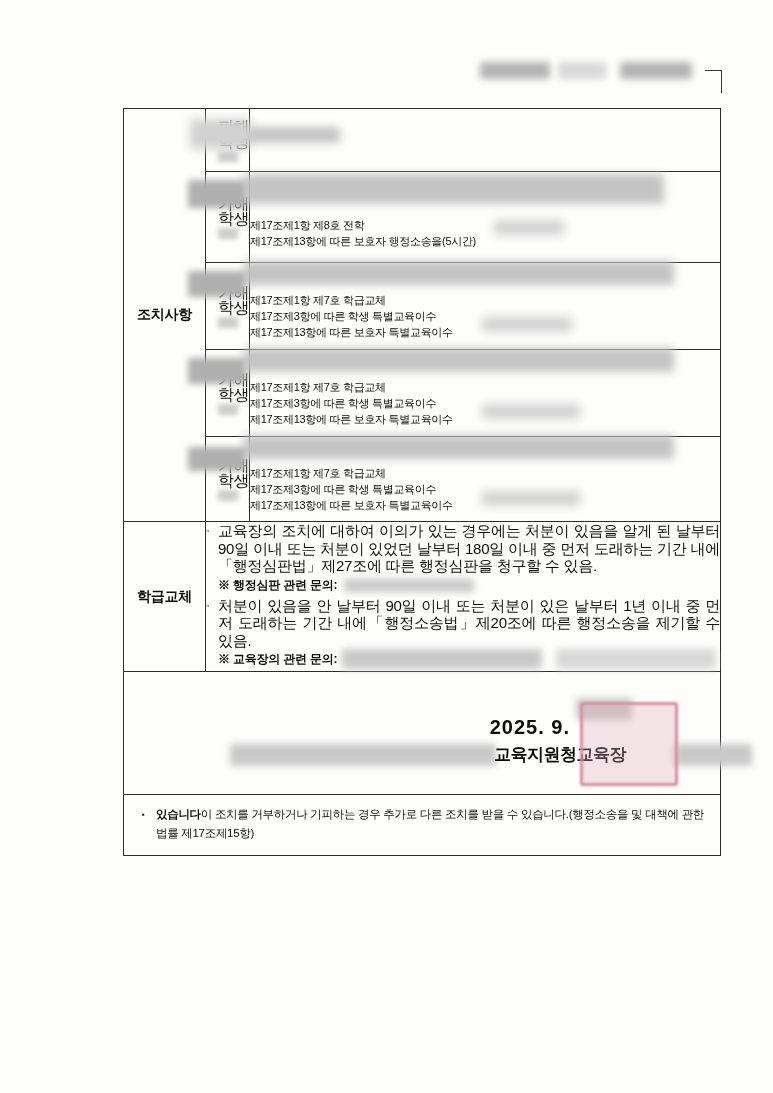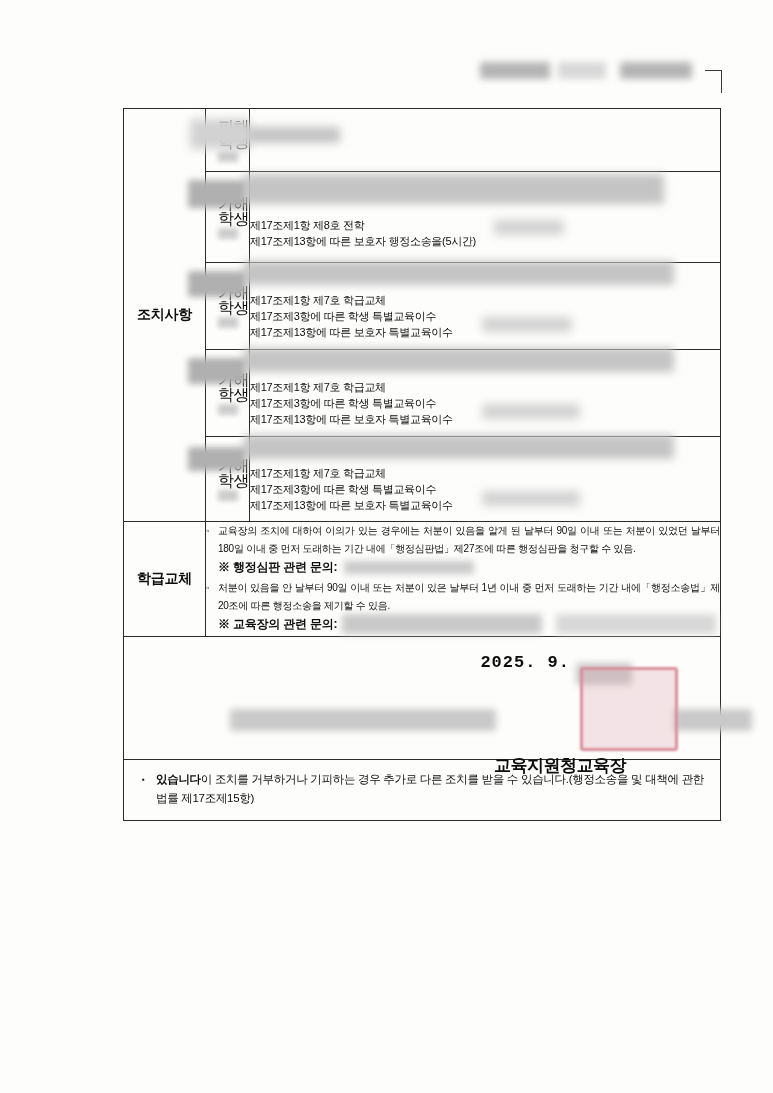--- a/index.html
+++ b/index.html
@@ -130,21 +130,21 @@
   }
   .appeal-bullet {
     flex: 0 0 auto;
     width: 12px;
     font-size: 10px;
     line-height: 17px;
     color: #222;
   }
   .appeal-text {
     flex: 1 1 auto;
-    font-size: 10px;
+    font-size: 15px;
     line-height: 17.5px;
     letter-spacing: -0.25px;
     text-align: justify;
   }
   .appeal-note {
     font-size: 12px;
     font-weight: bold;
     line-height: 17px;
     letter-spacing: -0.2px;
     margin: 1px 0 3px 0;
@@ -152,43 +152,41 @@
   }
 
   
   .sign-row td {
     height: 122px;
     position: relative;
   }
   .date-line {
     position: absolute;
     right: 150px;
-    top: 16px;
-    font-size: 17px;
+    top: 44px;
+    font-size: 20px;
     font-weight: bold;
     letter-spacing: 1px;
     white-space: nowrap;
-    font-family: Liberation Mono, monospace;
   }
   .issuer-line {
     position: absolute;
     left: 100px;
     top: 72px;
     width: 470px;
     height: 26px;
   }
   .issuer-text {
     position: absolute;
     left: 270px;
     top: -1px;
     font-size: 17px;
     font-weight: bold;
     letter-spacing: -0.5px;
     white-space: nowrap;
-    margin-top: 46px;
   }
   .stamp {
     position: absolute;
     right: 16px;
     top: -42px;
     width: 92px;
     height: 78px;
     border: 3px solid #d98c9c;
     border-radius: 3px;
     background: rgba(226,170,180,0.30);

